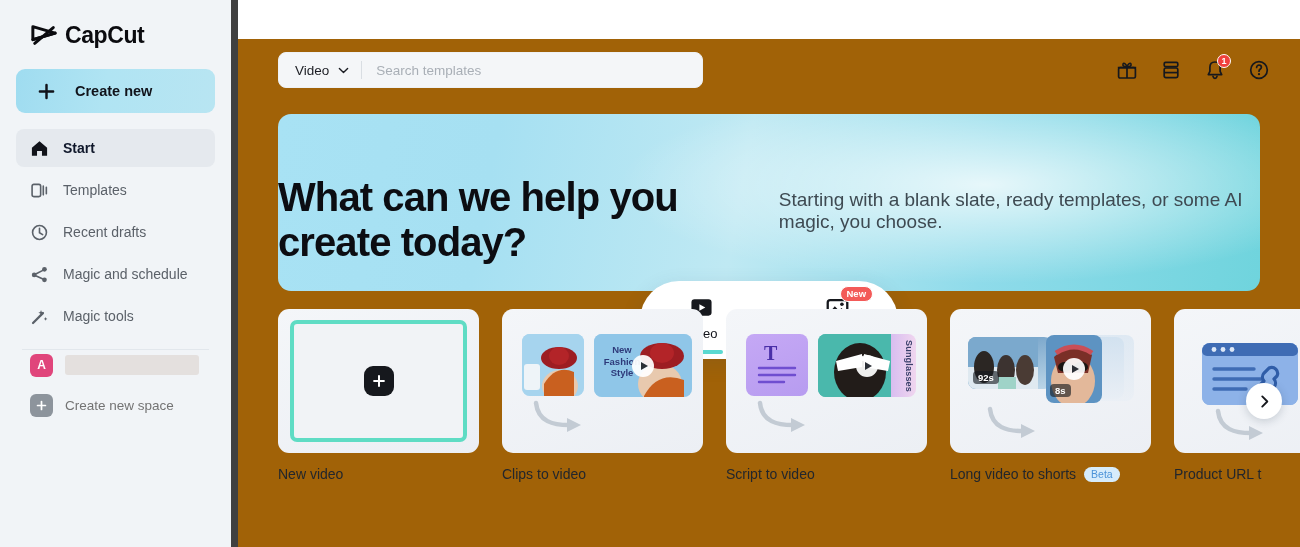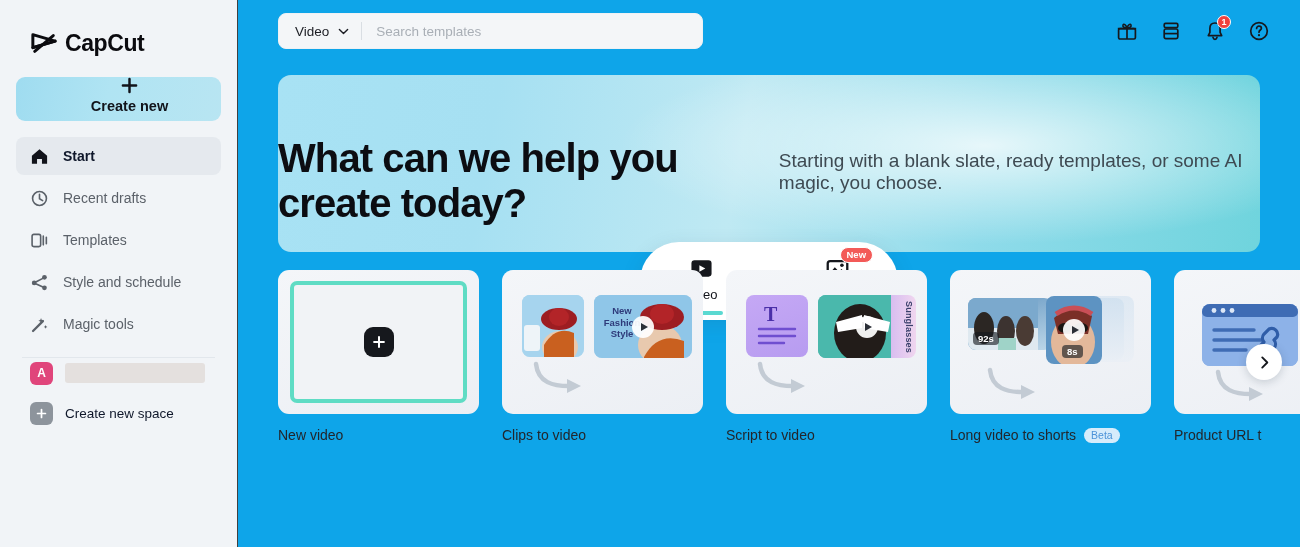--- a/index.html
+++ b/index.html
@@ -9,42 +9,41 @@
     background: #ffffff;
     font-family: "Liberation Sans", sans-serif;
     -webkit-font-smoothing: antialiased;
   }
   .app { display: flex; width: 1300px; height: 547px; position: relative; }
 
   
   .sidebar {
     width: 238px; height: 547px;
     background: #f1f4f7;
-    border-right: 1px solid #404040;
+    border-right: 7px solid #404040;
     flex: 0 0 238px;
-    padding: 12px 16px;
+    padding: 4px 16px;
     position: relative;
   }
   .brand {
     display: flex; align-items: center; gap: 7px;
     height: 62px; padding-left: 14px;
   }
   .brand-logo { width: 28px; height: 26px; display: block; }
   .brand-name {
     font-size: 23px; font-weight: bold; color: #0b0b0f;
     letter-spacing: -0.4px;
   }
   .create-new {
-    display: flex; align-items: center; gap: 4px;
+    display: flex; align-items: center; gap: 20px;
     height: 44px; margin: 3px 0 16px 0;
     border-radius: 9px;
     background: linear-gradient(100deg,#9fdcf0 0%, #b0e4f3 45%, #b8e5f2 100%);
     padding-left: 22px; cursor: pointer;
     border: none;
-    flex-direction: column;
   }
   .create-plus { width: 17px; height: 17px; flex: 0 0 17px; }
   .create-label { font-size: 14.5px; font-weight: bold; color: #11131a; }
 
   .nav-item {
     display: flex; align-items: center; gap: 14px;
     height: 38px; border-radius: 8px;
     padding-left: 14px; margin-bottom: 4px;
     cursor: pointer;
   }
@@ -72,24 +71,24 @@
   }
   .space-name-redacted {
     flex: 1; height: 20px; margin-right: 16px;
     background: #e4e0de; border-radius: 3px;
   }
   .space-add {
     width: 23px; height: 23px; flex: 0 0 23px;
     border-radius: 6px; background: #8d949c;
     display: flex; align-items: center; justify-content: center;
   }
-  .space-label { font-size: 13.5px; color: #0f172a; }
+  .space-label { font-size: 13.5px; color: #737373; }
 
   
-  .main { flex: 1; position: relative; background: #0ea5e9; overflow: hidden; }
+  .main { flex: 1; position: relative; background: #a16207; overflow: hidden; margin-top: 39px; }
 
   .topbar {
     height: 62px; display: flex; align-items: center;
     padding: 0 30px 0 40px;
   }
   .searchbar {
     display: flex; align-items: center;
     width: 425px; height: 36px;
     background: #f4f6f8; border-radius: 8px;
     border: 1px solid #eef1f4;
@@ -302,42 +301,42 @@
 
     <div class="nav-item active">
       <svg class="nav-icon" viewBox="0 0 20 20">
         <path d="M10 2.4 L18 9.3 V17.6 H12.6 V12.6 H7.4 V17.6 H2 V9.3 Z" fill="#11131a"></path>
       </svg>
       <span class="nav-label">Start</span>
     </div>
 
     <div class="nav-item">
       <svg class="nav-icon" viewBox="0 0 20 20">
+        <rect x="2.2" y="3.6" width="9" height="12.8" rx="1.8" fill="none" stroke="#5b6169" stroke-width="1.7"></rect>
+        <path d="M14 5.4 V14.6 M17.2 6.6 V13.4" stroke="#5b6169" stroke-width="1.7" stroke-linecap="round"></path>
+      </svg>
+      <span class="nav-label">Templates</span>
+    </div>
+
+    <div class="nav-item">
+      <svg class="nav-icon" viewBox="0 0 20 20">
         <circle cx="10" cy="10" r="7.3" fill="none" stroke="#5b6169" stroke-width="1.7"></circle>
         <path d="M10 5.6 V10.2 L13.3 12.2" stroke="#5b6169" stroke-width="1.7" stroke-linecap="round" fill="none"></path>
       </svg>
       <span class="nav-label">Recent drafts</span>
-    </div>
-
-    <div class="nav-item">
-      <svg class="nav-icon" viewBox="0 0 20 20">
-        <rect x="2.2" y="3.6" width="9" height="12.8" rx="1.8" fill="none" stroke="#5b6169" stroke-width="1.7"></rect>
-        <path d="M14 5.4 V14.6 M17.2 6.6 V13.4" stroke="#5b6169" stroke-width="1.7" stroke-linecap="round"></path>
-      </svg>
-      <span class="nav-label">Templates</span>
     </div>
 
     <div class="nav-item">
       <svg class="nav-icon" viewBox="0 0 20 20">
         <circle cx="15.2" cy="4.6" r="2.5" fill="#5b6169"></circle>
         <circle cx="4.4" cy="10.4" r="2.5" fill="#5b6169"></circle>
         <circle cx="15.2" cy="15.6" r="2.5" fill="#5b6169"></circle>
         <path d="M13 5.9 L6.6 9.3 M6.6 11.6 L13 14.5" stroke="#5b6169" stroke-width="1.7" stroke-linecap="round"></path>
       </svg>
-      <span class="nav-label">Style and schedule</span>
+      <span class="nav-label">Magic and schedule</span>
     </div>
 
     <div class="nav-item">
       <svg class="nav-icon" viewBox="0 0 20 20">
         <path d="M3.2 16.8 L13.6 6.4" stroke="#5b6169" stroke-width="2.4" stroke-linecap="round"></path>
         <path d="M11.6 3.2 l0.8 2 2 0.8 -2 0.8 -0.8 2 -0.8 -2 -2 -0.8 2 -0.8 Z" fill="#5b6169"></path>
         <path d="M16.4 10.6 l0.55 1.35 1.35 0.55 -1.35 0.55 -0.55 1.35 -0.55 -1.35 -1.35 -0.55 1.35 -0.55 Z" fill="#5b6169"></path>
       </svg>
       <span class="nav-label">Magic tools</span>
     </div>
@@ -542,21 +541,21 @@
           <div class="tbig" style="left:96px;top:26px;width:56px;height:68px;">
             <svg viewBox="0 0 56 68" width="56" height="68">
               <rect width="56" height="68" fill="#5d93c2"></rect>
               <ellipse cx="27" cy="46" rx="22" ry="26" fill="#e3b89a"></ellipse>
               <path d="M8 22 q19 -18 38 -2 l-4 18 -30 0 Z" fill="#7a2f27"></path>
               <path d="M10 18 q18 -12 36 0" stroke="#c94f57" stroke-width="5" fill="none"></path>
               <ellipse cx="19" cy="32" rx="7" ry="5" fill="#191512"></ellipse>
               <ellipse cx="35" cy="32" rx="7" ry="5" fill="#191512"></ellipse>
               <rect x="25" y="30" width="5" height="2.6" fill="#191512"></rect>
             </svg>
-            <div class="dur-chip" style="left:16px;bottom:6px;">8s</div>
+            <div class="dur-chip" style="left:4px;bottom:6px;">8s</div>
             <div class="play-btn">
               <div class="play-tri"></div>
             </div>
           </div>
           <svg class="arrow-curve" style="left:36px;bottom:14px;" viewBox="0 0 58 34">
             <path d="M4 4 C6 22 20 27 42 26" fill="none" stroke="#c3cbd4" stroke-width="4.5" stroke-linecap="round"></path>
             <path d="M35 19 L49 26 L35 33 Z" fill="#c3cbd4"></path>
           </svg>
         </div>
         <div class="card-label">

